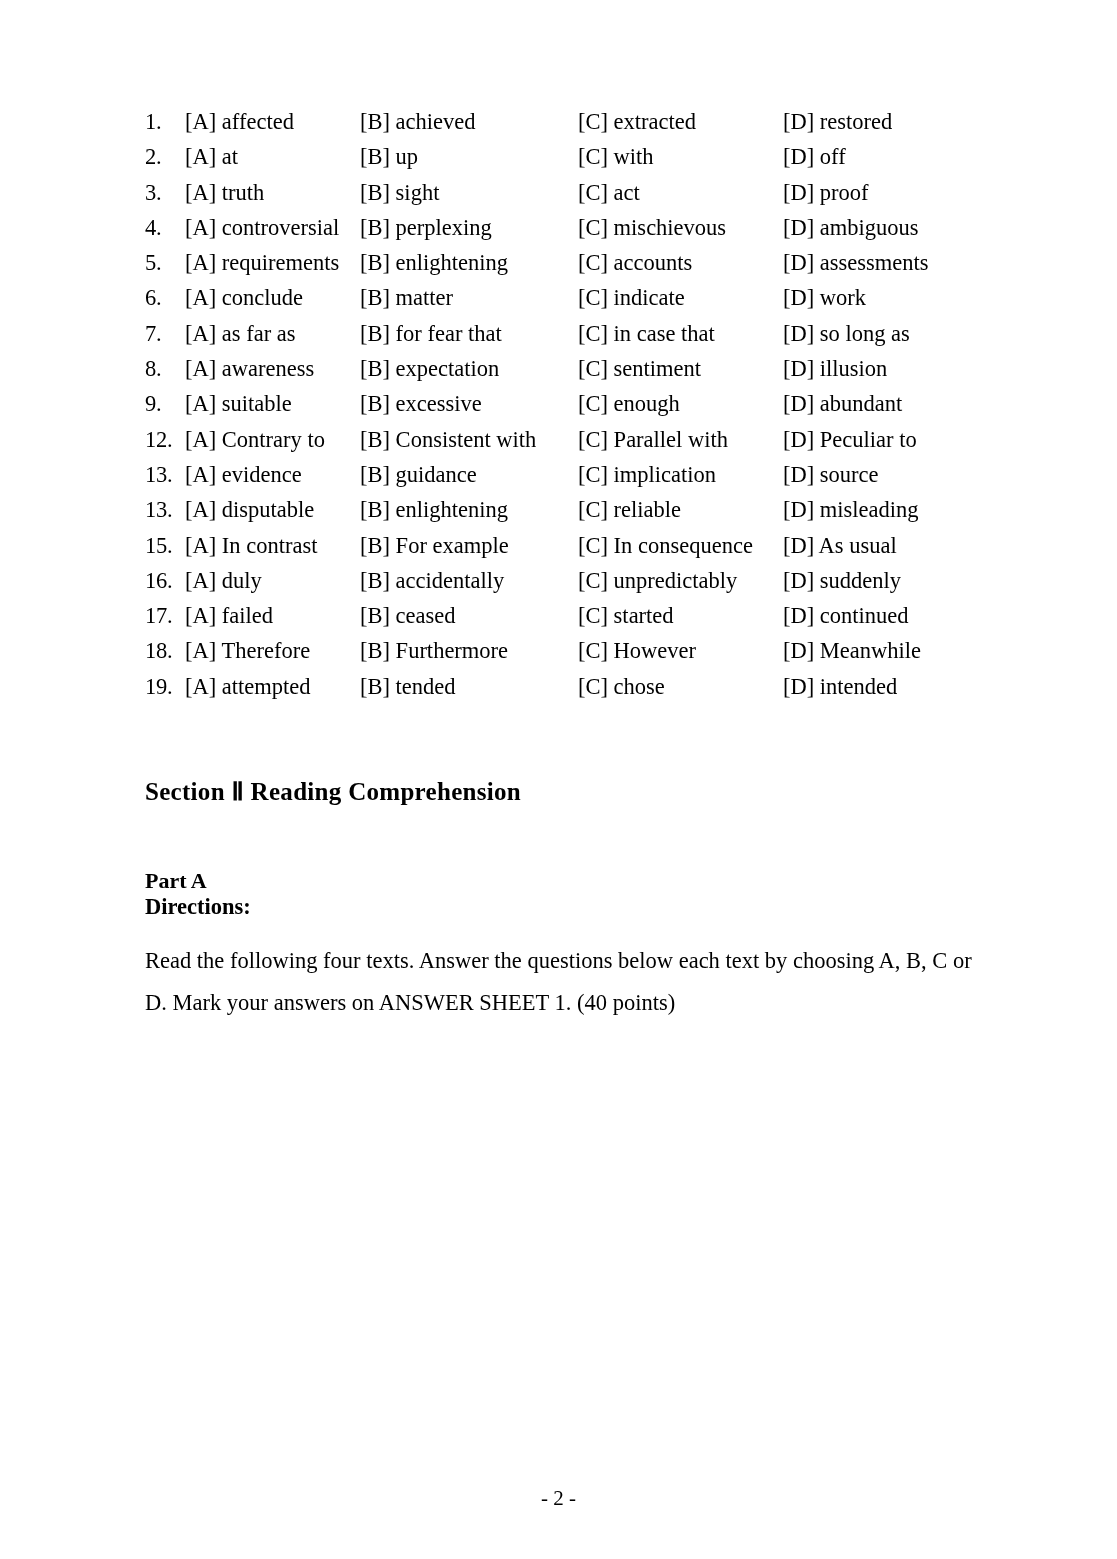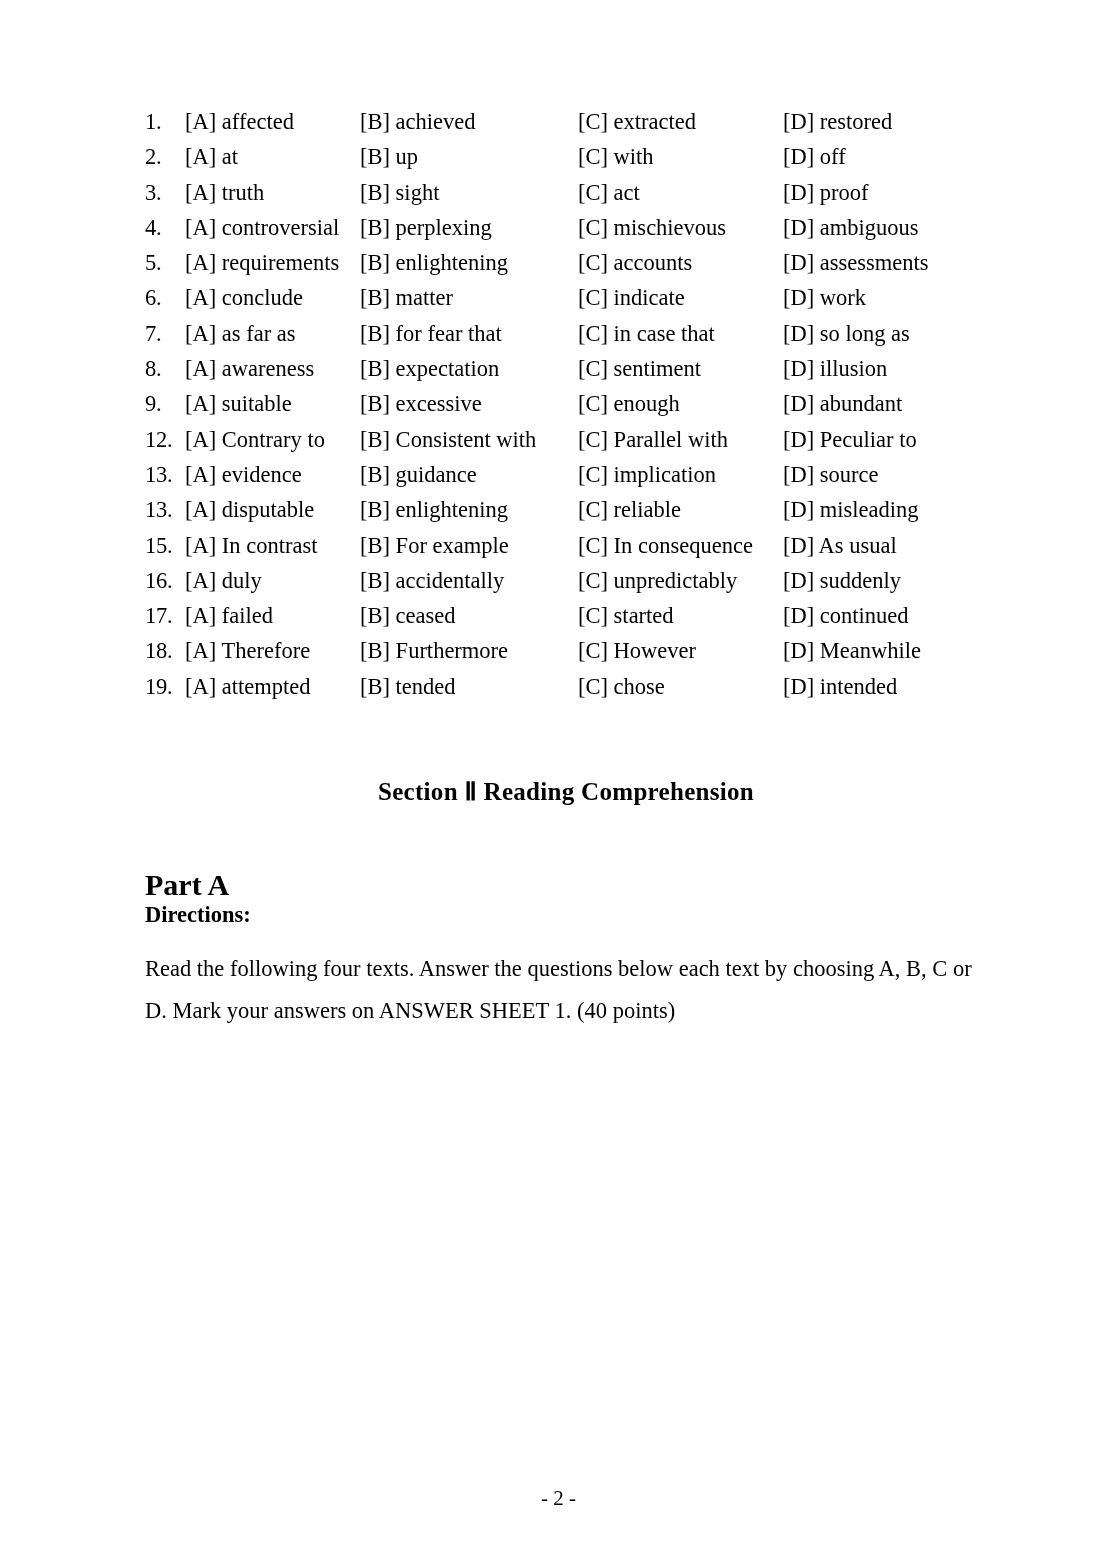--- a/index.html
+++ b/index.html
@@ -44,30 +44,29 @@
   }
   .opt {
     flex: 0 0 auto;
   }
   .opt-a { width: 175px; }
   .opt-b { width: 218px; }
   .opt-c { width: 205px; }
   .opt-d { width: auto; }
 
   .section-title {
-    text-align: center;
     font-weight: bold;
     font-size: 25px;
     margin-top: 78px;
     margin-bottom: 0;
     letter-spacing: 0.3px;
   }
   .part-a {
     font-weight: bold;
-    font-size: 30px;
+    font-size: 22px;
     margin-top: 62px;
     margin-bottom: 0;
   }
   .directions-label {
     font-weight: bold;
     font-size: 22.5px;
     margin-bottom: 0;
   }
   .directions-text {
     font-size: 22.5px;

